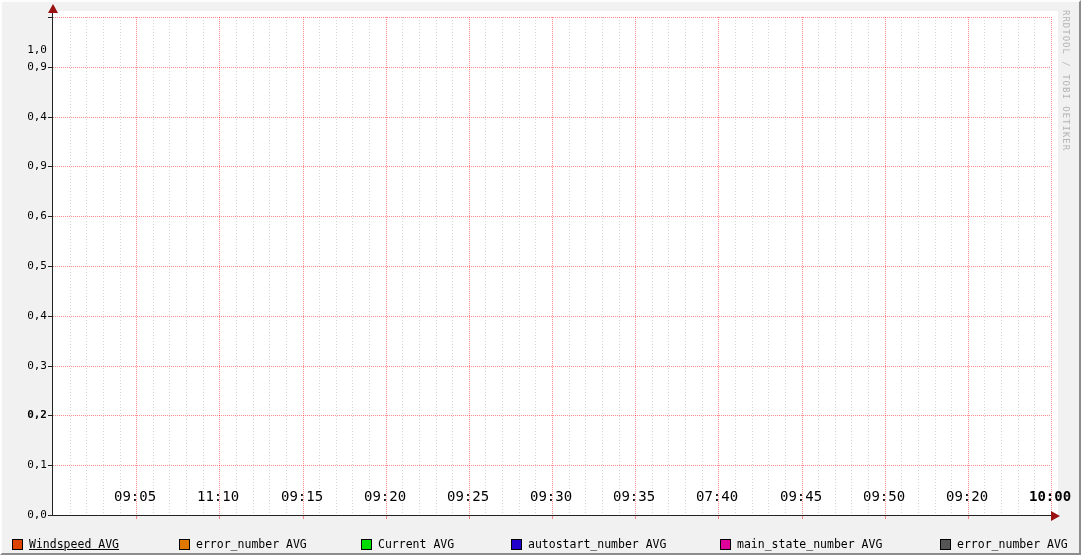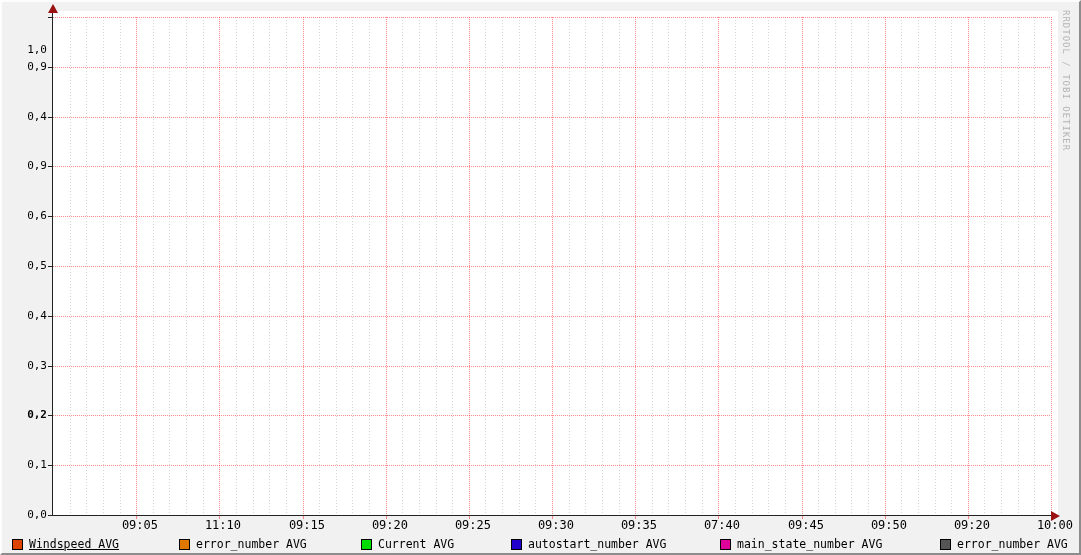--- a/index.html
+++ b/index.html
@@ -17,22 +17,22 @@
   #canvas-bg{
     position:absolute;left:51px;top:9px;width:1005px;height:504px;
     background:#ffffff;
   }
   .gline{position:absolute;}
   .y-tick-label{
     position:absolute;left:0;width:45px;text-align:right;
     font-size:11px;color:#000;line-height:12px;
   }
   .x-tick-label{
-    position:absolute;width:44px;text-align:right;
-    font-size:12px;color:#000;line-height:12px;top:517px;
+    position:absolute;width:44px;text-align:left;
+    font-size:14px;color:#000;line-height:12px;top:488px;
   }
   #y-axis-line{position:absolute;left:50px;top:9px;width:1px;height:505px;background:#222;}
   #x-axis-line{position:absolute;left:46px;top:513px;width:1004px;height:1px;background:#222;}
   #y-axis-arrow{
     position:absolute;left:46px;top:2px;width:0;height:0;
     border-left:5px solid transparent;border-right:5px solid transparent;
     border-bottom:9px solid #991111;
   }
   #x-axis-arrow{
     position:absolute;left:1049px;top:509px;width:0;height:0;
@@ -177,21 +177,21 @@
       <div class="x-tick-label" style="left: 195px;">11:10</div>
       <div class="x-tick-label" style="left: 279px;">09:15</div>
       <div class="x-tick-label" style="left: 362px;">09:20</div>
       <div class="x-tick-label" style="left: 445px;">09:25</div>
       <div class="x-tick-label" style="left: 528px;">09:30</div>
       <div class="x-tick-label" style="left: 611px;">09:35</div>
       <div class="x-tick-label" style="left: 694px;">07:40</div>
       <div class="x-tick-label" style="left: 778px;">09:45</div>
       <div class="x-tick-label" style="left: 861px;">09:50</div>
       <div class="x-tick-label" style="left: 944px;">09:20</div>
-      <div class="x-tick-label" style="left: 1027px;">10:00</div>
+      <div class="x-tick-label" style="left: 1027px; font-weight: bold;">10:00</div>
     </div>
   <div id="legend">
       <div class="legend-item" style="left: 10px; text-decoration: underline;">
         <span class="legend-swatch" style="background: rgb(221, 68, 0);"></span>
         <span class="legend-label">Windspeed AVG</span>
       </div>
       <div class="legend-item" style="left: 177px;">
         <span class="legend-swatch" style="background: rgb(221, 119, 0);"></span>
         <span class="legend-label">error_number AVG</span>
       </div>

